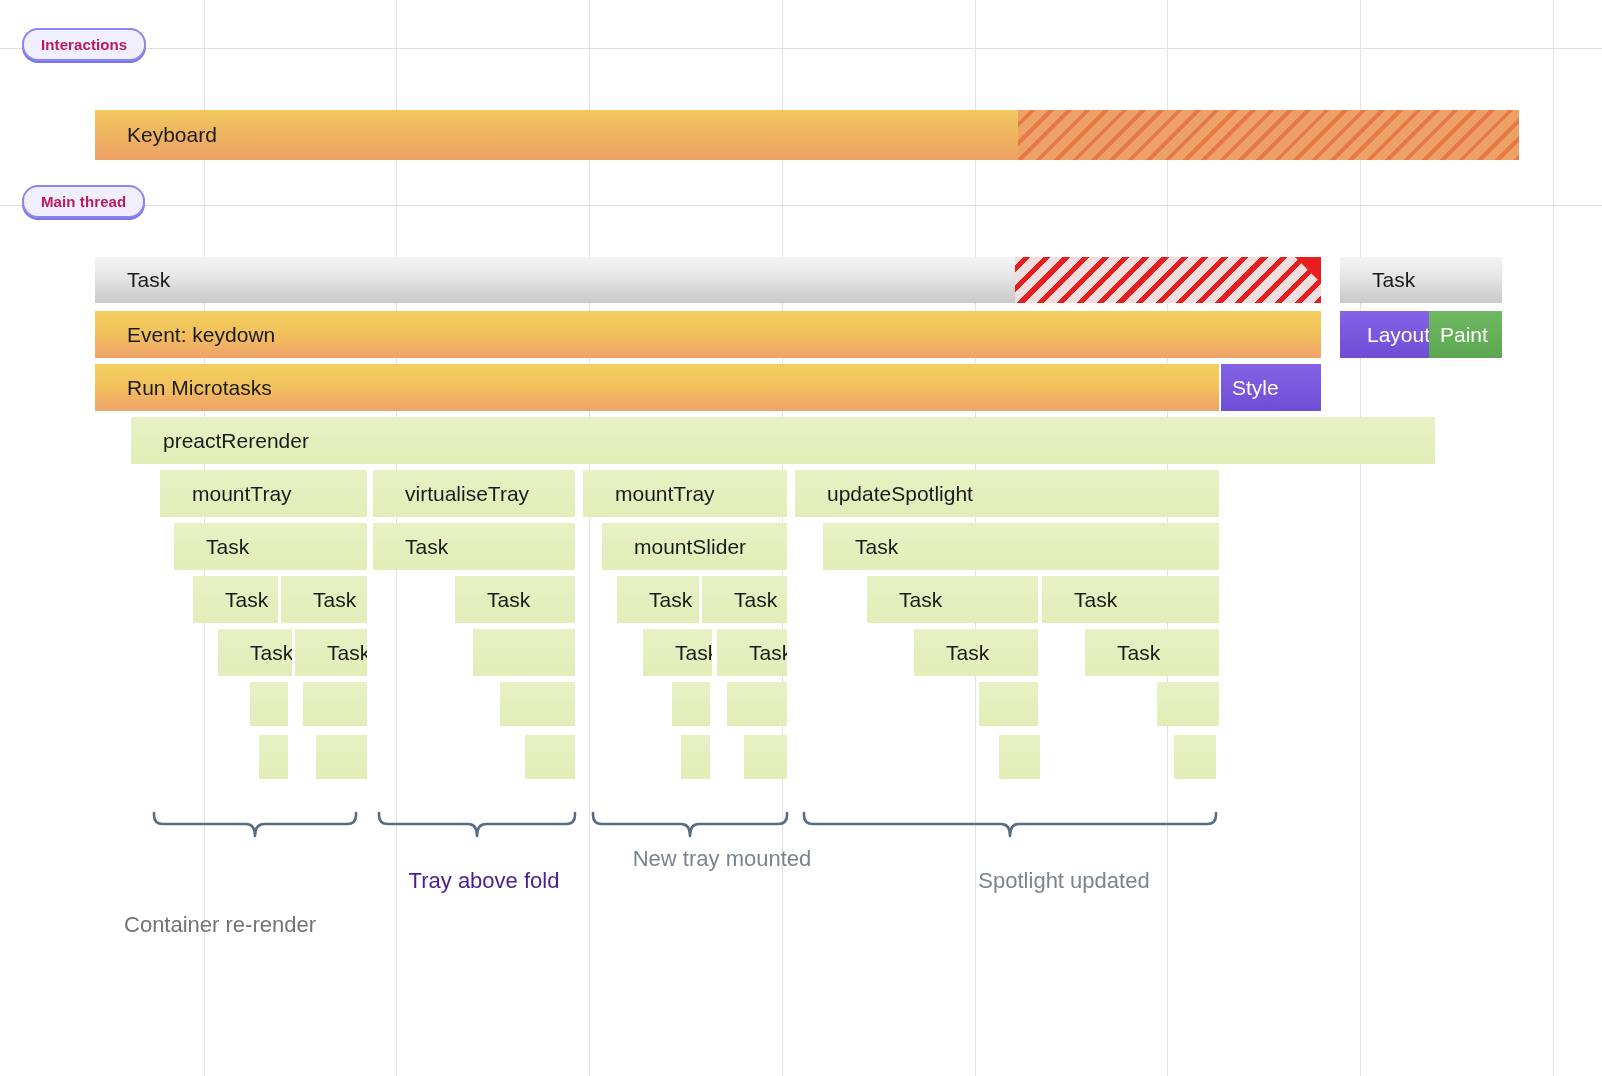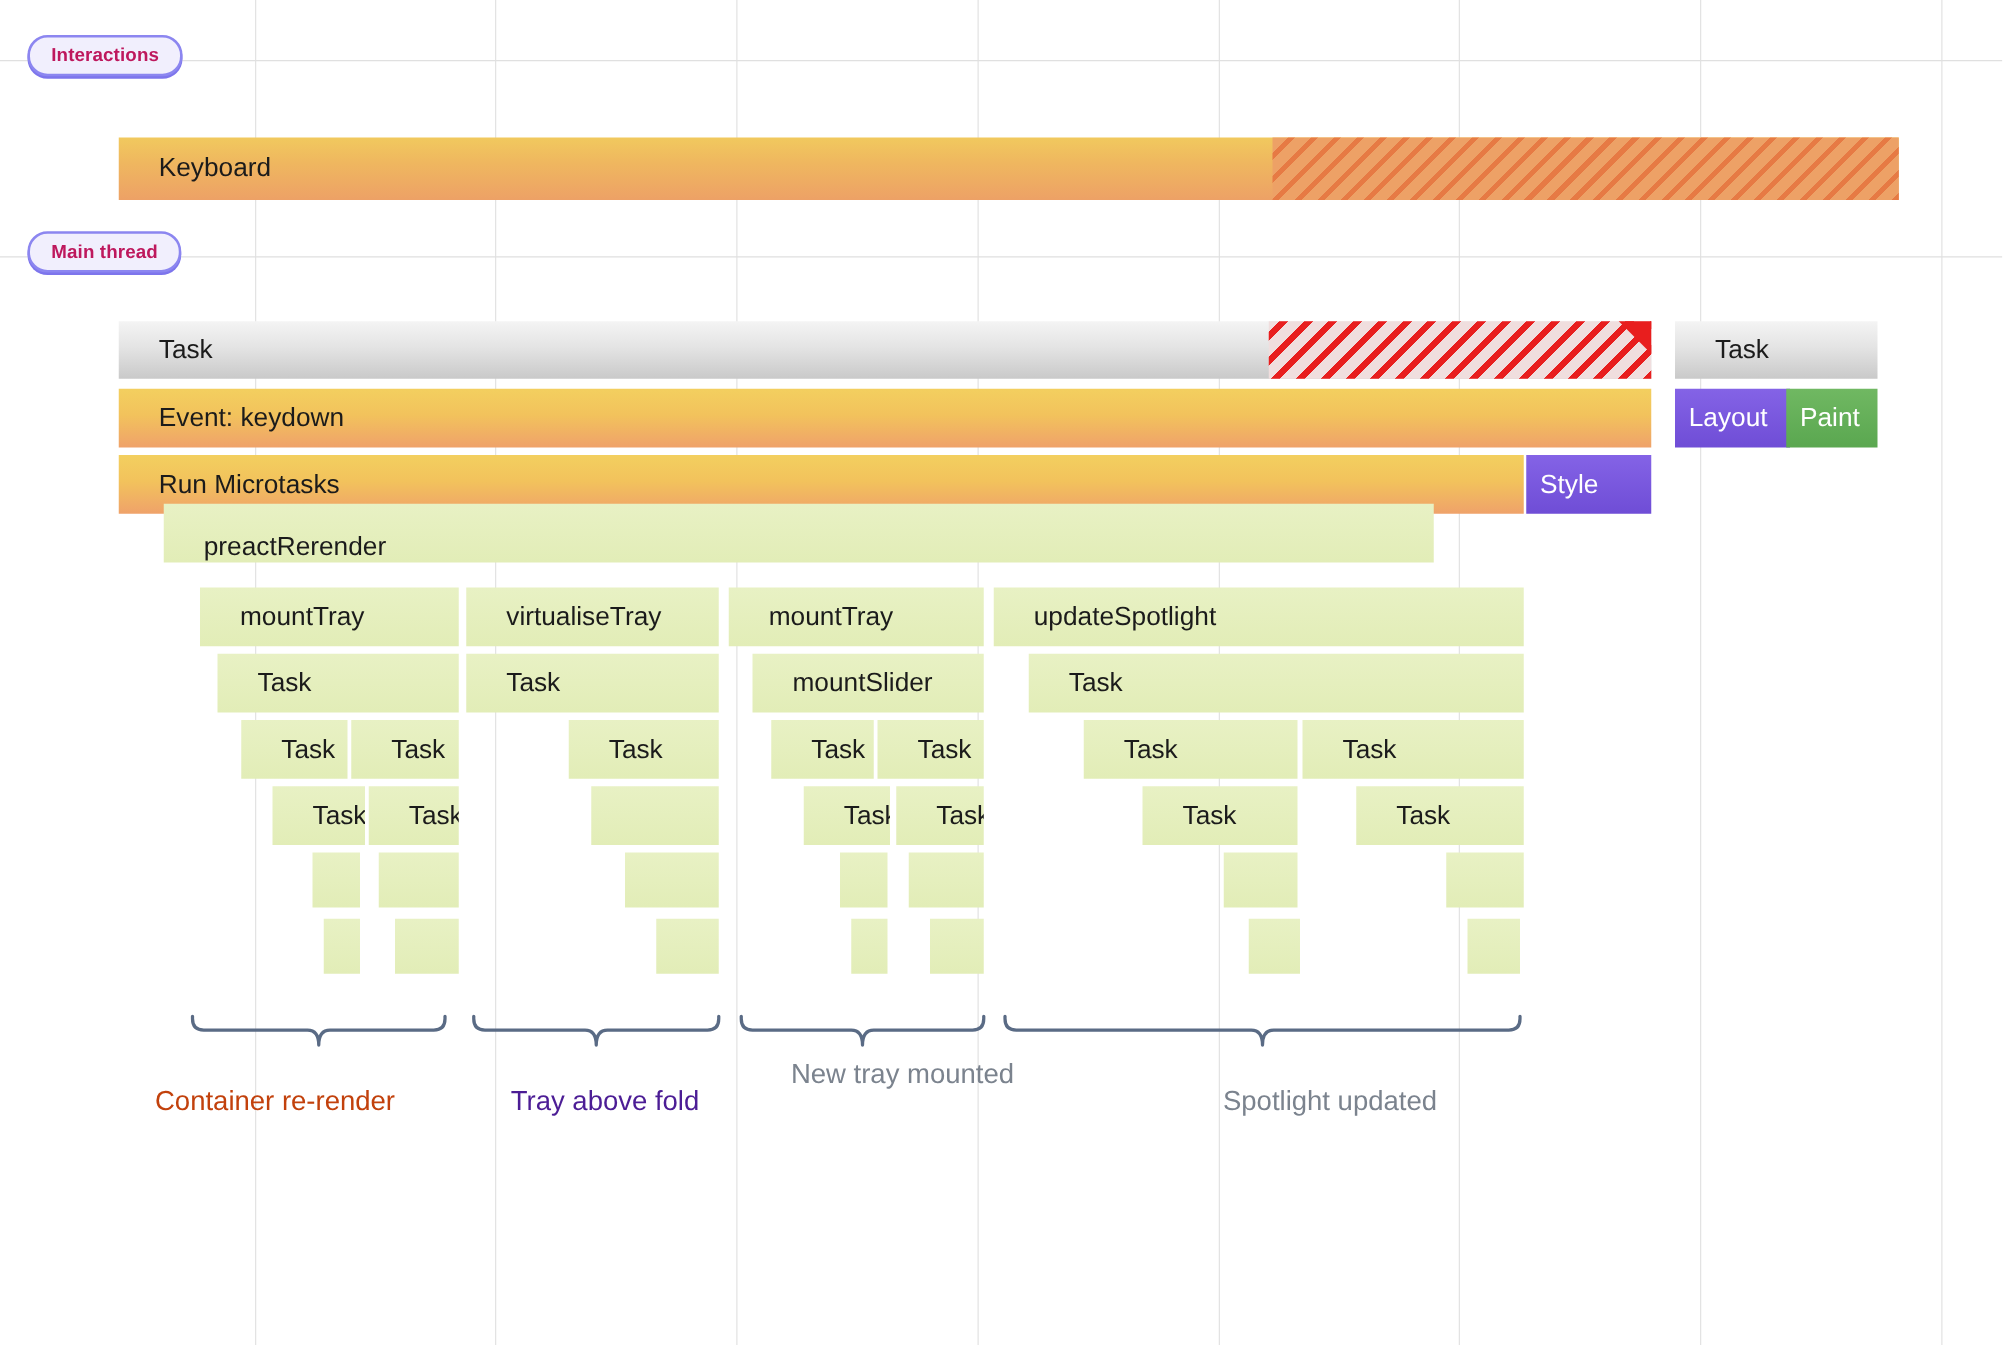--- a/index.html
+++ b/index.html
@@ -197,33 +197,33 @@
         <span class="bar-label">Task</span>
       </div>
       <div class="hatch-red" style="left: 1015px; top: 257px; width: 306px; height: 46px;"></div>
       <div class="red-corner" style="left: 1295px; top: 257px; border-width: 0px 26px 26px 0px; border-color: transparent rgb(232, 30, 30) transparent transparent;"></div>
       <div class="bar gray" style="left: 1340px; top: 257px; width: 162px; height: 46px;">
         <span class="bar-label">Task</span>
       </div>
       <div class="bar orange" style="left: 95px; top: 311px; width: 1226px; height: 47px;">
         <span class="bar-label">Event: keydown</span>
       </div>
-      <div class="bar purple" style="left: 1340px; top: 311px; width: 92px; height: 47px;">
+      <div class="bar purple" style="left: 1340px; top: 311px; width: 92px; height: 47px; padding-left: 16px;">
         <span class="bar-label">Layout</span>
       </div>
       <div class="bar green" style="left: 1429px; top: 311px; width: 73px; height: 47px;">
         <span class="bar-label">Paint</span>
       </div>
       <div class="bar orange" style="left: 95px; top: 364px; width: 1124px; height: 47px;">
         <span class="bar-label">Run Microtasks</span>
       </div>
       <div class="bar purple" style="left: 1221px; top: 364px; width: 100px; height: 47px;">
         <span class="bar-label">Style</span>
       </div>
-      <div class="bar greenish" style="left: 131px; top: 403px; width: 1016px; height: 47px; align-items: flex-end;">
+      <div class="bar greenish" style="left: 131px; top: 417px; width: 1304px; height: 47px;">
         <span class="bar-label">preactRerender</span>
       </div>
       <div class="bar greenish" style="left: 160px; top: 470px; width: 207px; height: 47px;">
         <span class="bar-label">mountTray</span>
       </div>
       <div class="bar greenish" style="left: 373px; top: 470px; width: 202px; height: 47px;">
         <span class="bar-label">virtualiseTray</span>
       </div>
       <div class="bar greenish" style="left: 583px; top: 470px; width: 204px; height: 47px;">
         <span class="bar-label">mountTray</span>
@@ -298,21 +298,21 @@
       <div class="bar greenish" style="left: 999px; top: 735px; width: 41px; height: 44px;"></div>
       <div class="bar greenish" style="left: 1174px; top: 735px; width: 42px; height: 44px;"></div>
     </div>
 
   <div id="annotations">
       <div class="bracket" style="left: 153px; top: 812px; width: 204px; height: 26px;">
         <svg width="204" height="26" viewBox="0 0 204 26">
           <path d="M 1 1 L 1 3 Q 1 12 10 12 L 93 12 Q 102 12 102 24 Q 102 12 111 12 L 194 12 Q 203 12 203 3 L 203 1" fill="none" stroke="#5a6b85" stroke-width="2.6" stroke-linecap="round" stroke-linejoin="round"></path>
         </svg>
       </div>
-      <div class="bracket-label" style="left: 220px; top: 868px; color: #c2410c;">Container re-render</div>
+      <div class="bracket-label" style="left: 220px; top: 912px; color: #737373;">Container re-render</div>
       <div class="bracket" style="left: 378px; top: 812px; width: 198px; height: 26px;">
         <svg width="198" height="26" viewBox="0 0 198 26">
           <path d="M 1 1 L 1 3 Q 1 12 10 12 L 90 12 Q 99 12 99 24 Q 99 12 108 12 L 188 12 Q 197 12 197 3 L 197 1" fill="none" stroke="#5a6b85" stroke-width="2.6" stroke-linecap="round" stroke-linejoin="round"></path>
         </svg>
       </div>
       <div class="bracket-label" style="left: 484px; top: 868px; color: #4c1d95;">Tray above fold</div>
       <div class="bracket" style="left: 592px; top: 812px; width: 196px; height: 26px;">
         <svg width="196" height="26" viewBox="0 0 196 26">
           <path d="M 1 1 L 1 3 Q 1 12 10 12 L 89 12 Q 98 12 98 24 Q 98 12 107 12 L 186 12 Q 195 12 195 3 L 195 1" fill="none" stroke="#5a6b85" stroke-width="2.6" stroke-linecap="round" stroke-linejoin="round"></path>
         </svg>

